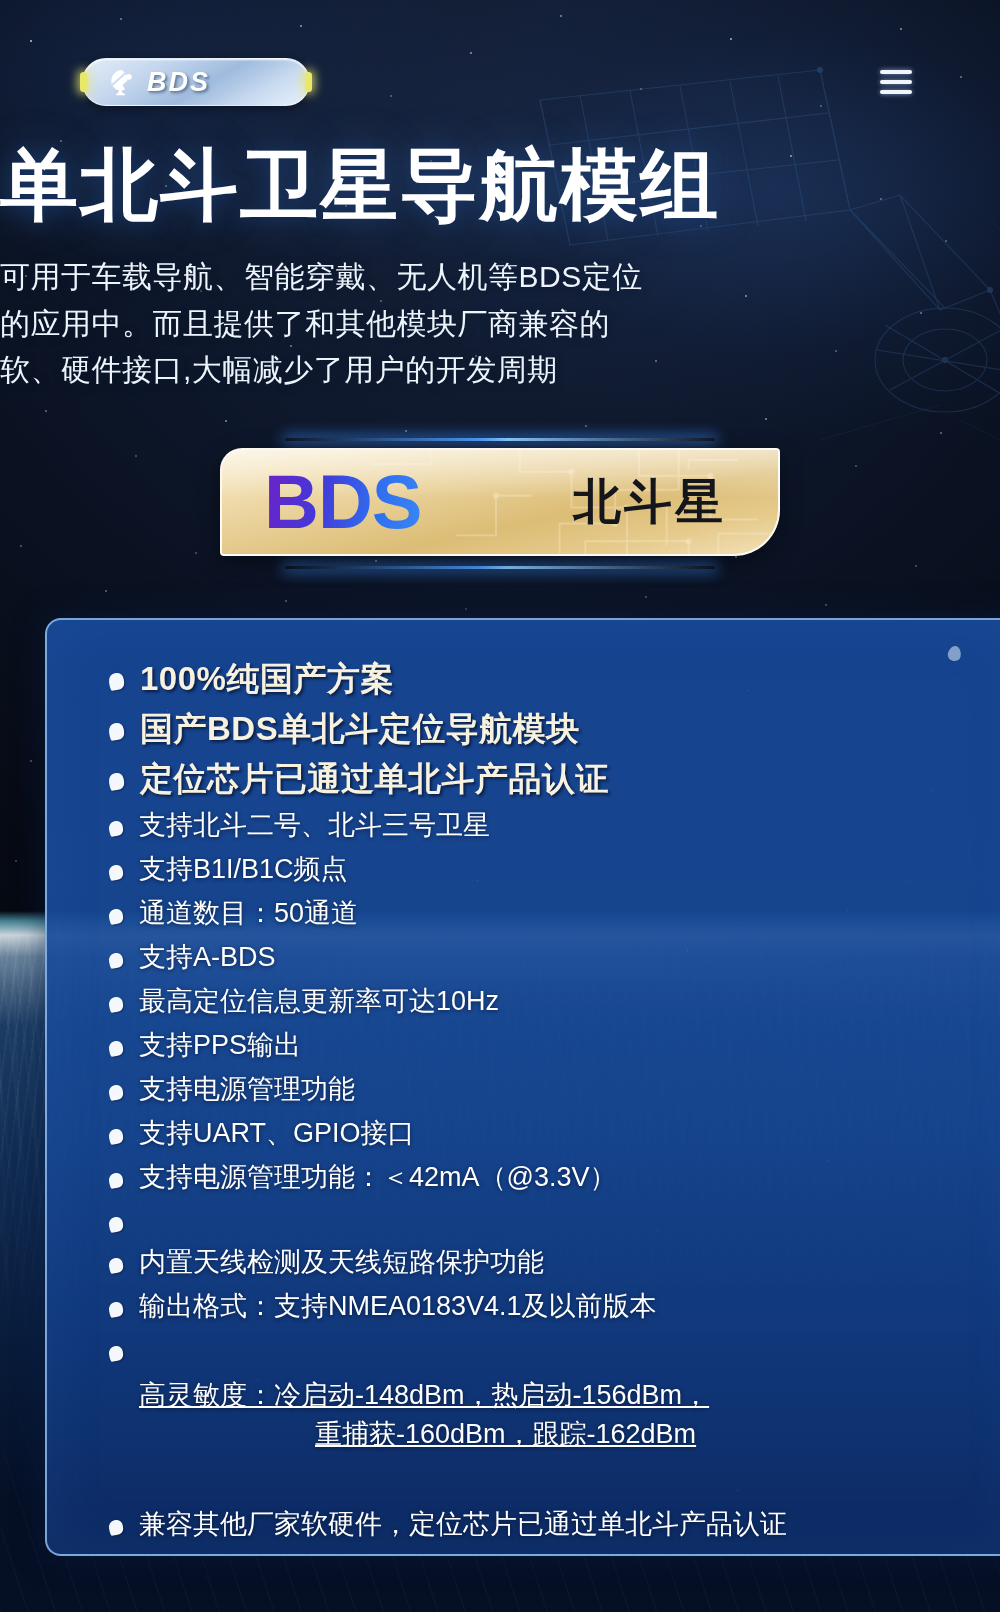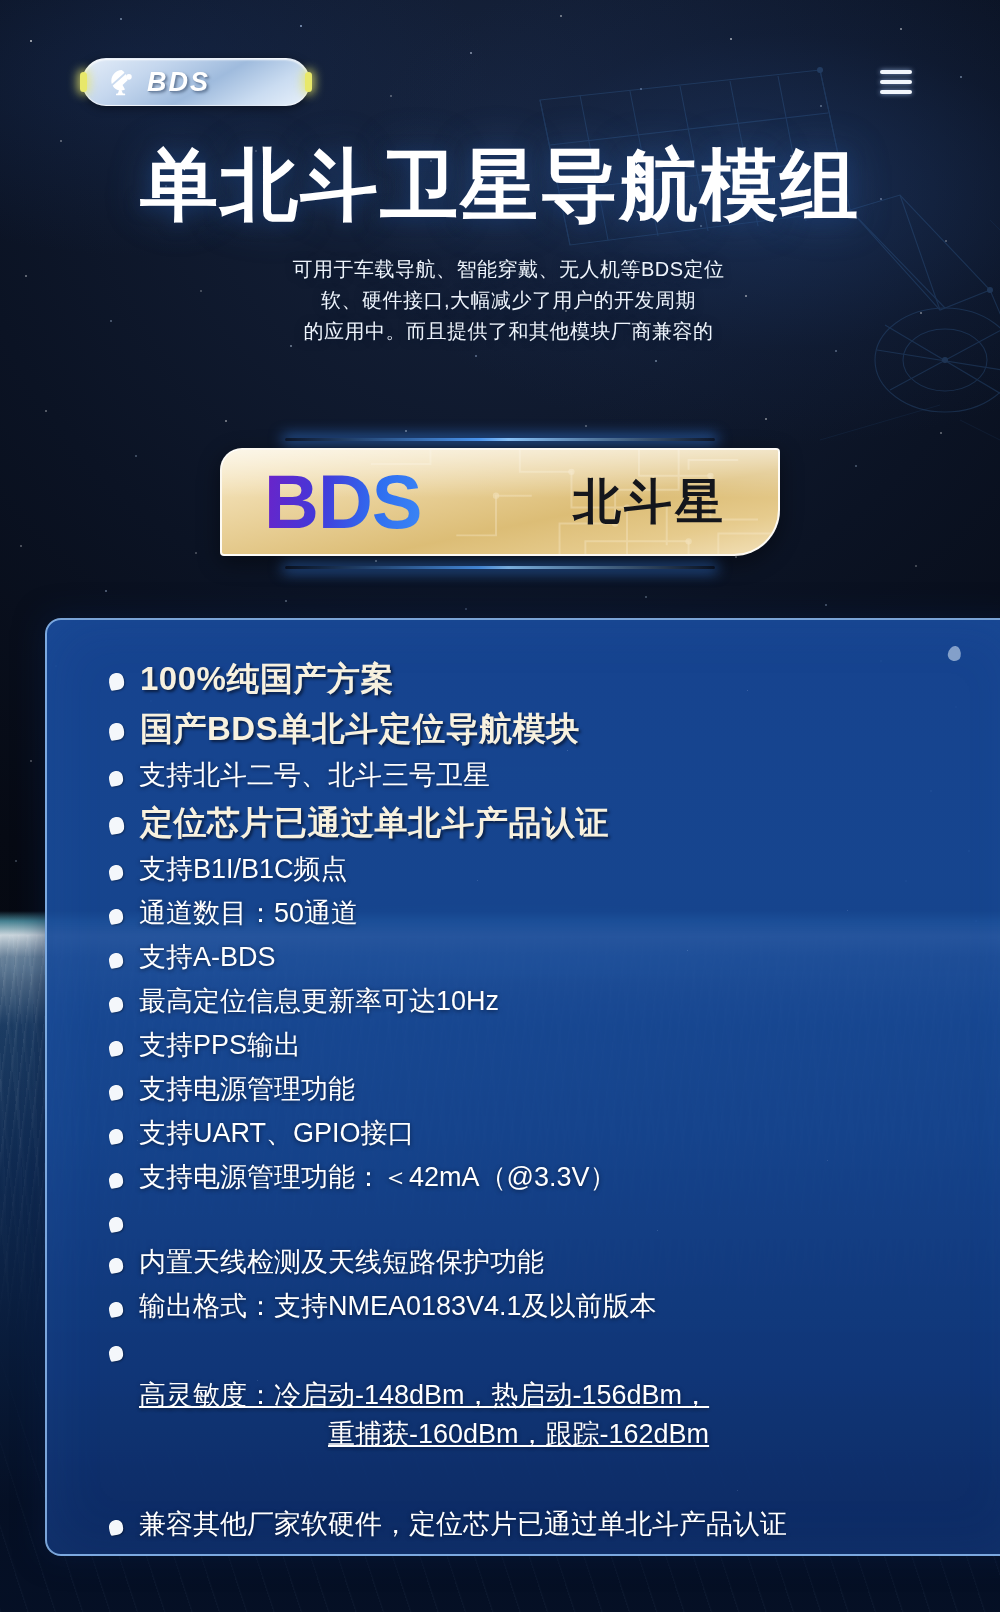--- a/index.html
+++ b/index.html
@@ -158,32 +158,31 @@
     display: flex; flex-direction: column; justify-content: space-between;
     cursor: pointer;
   }
   .hamburger span {
     display: block; height: 4px; border-radius: 2px;
     background: #f2f6fc;
     box-shadow: 0 0 5px rgba(180,210,255,.7);
   }
 
   
-  .hero { position: absolute; left: 0; right: 0; top: 145px; z-index: 30; text-align: center; }
+  .hero { position: absolute; left: 0; right: 0; top: 145px; z-index: 30; }
   .hero-title {
     font-size: 78px; font-weight: 700; color: #ffffff;
     letter-spacing: 2px; line-height: 1.04;
     text-shadow: 0 2px 16px rgba(20,50,100,.85), 0 0 40px rgba(90,150,230,.35);
   }
   .hero-sub {
     margin-top: 28px;
-    font-size: 20px; font-weight: 400; color: #eef4fc;
+    font-size: 30px; font-weight: 400; color: #eef4fc;
     line-height: 1.55; letter-spacing: .5px;
     text-shadow: 0 1px 8px rgba(8,22,45,.9);
-    padding-left: 17px;
   }
   .hero-sub div { white-space: nowrap; }
 
   
   .banner-wrap {
     position: absolute; left: 0; right: 0; top: 448px; z-index: 30;
     display: flex; justify-content: center;
   }
   .banner {
     position: relative;
@@ -291,21 +290,21 @@
   .spec-item.emph {
     font-size: 33px; font-weight: 700;
     color: #f7f1df;
     letter-spacing: .5px;
     margin-bottom: 17px;
     text-shadow: 2px 2px 3px rgba(6,20,48,.8);
   }
   .spec-item.emph .bullet { width: 15px; height: 17px; margin-top: 11px; }
   .spec-item.wrap2 { line-height: 1.45; text-decoration: underline; }
   .spec-item.wrap2 .txt { display: block; }
-  .spec-item.wrap2 .line2 { display: block; padding-left: 176px; text-align: right; }
+  .spec-item.wrap2 .line2 { display: block; padding-left: 176px; }
 </style>
 </head>
 <body>
 
 <div id="page">
 
   <div class="bg-space"></div>
   <div class="bg-nebula"></div>
   <div class="stars"></div>
 
@@ -351,22 +350,22 @@
       <span></span>
       <span></span>
       <span></span>
     </div>
   </div>
 
   <div class="hero">
     <h1 class="hero-title">单北斗卫星导航模组</h1>
     <div class="hero-sub">
       <div>可用于车载导航、智能穿戴、无人机等BDS定位</div>
+      <div>的应用中。而且提供了和其他模块厂商兼容的</div>
       <div>软、硬件接口,大幅减少了用户的开发周期</div>
-      <div>的应用中。而且提供了和其他模块厂商兼容的</div>
     </div>
   </div>
 
   <div class="glow-line glow-top"></div>
   <div class="banner-wrap">
     <div class="banner">
       <svg class="banner-circuit" viewBox="0 0 560 108" preserveAspectRatio="none">
         <g stroke="#fdf3dc" stroke-width="2" fill="none" opacity="0.55">
           <path d="M300 0 L300 22 L352 22 L352 58 L408 58 L408 108"></path>
           <path d="M340 108 L340 74 L396 74 L396 40 L460 40 L460 0"></path>
@@ -399,27 +398,27 @@
     <div class="card-sparkle"></div>
     <ul class="spec-list">
       <li class="spec-item emph">
         <span class="bullet"></span>
         <span class="txt">100%纯国产方案</span>
       </li>
       <li class="spec-item emph">
         <span class="bullet"></span>
         <span class="txt">国产BDS单北斗定位导航模块</span>
       </li>
+      <li class="spec-item emph">
+        <span class="bullet"></span>
+        <span class="txt">定位芯片已通过单北斗产品认证</span>
+      </li>
       <li class="spec-item">
         <span class="bullet"></span>
         <span class="txt">支持北斗二号、北斗三号卫星</span>
-      </li>
-      <li class="spec-item emph">
-        <span class="bullet"></span>
-        <span class="txt">定位芯片已通过单北斗产品认证</span>
       </li>
       <li class="spec-item">
         <span class="bullet"></span>
         <span class="txt">支持B1I/B1C频点</span>
       </li>
       <li class="spec-item">
         <span class="bullet"></span>
         <span class="txt">通道数目：50通道</span>
       </li>
       <li class="spec-item">

